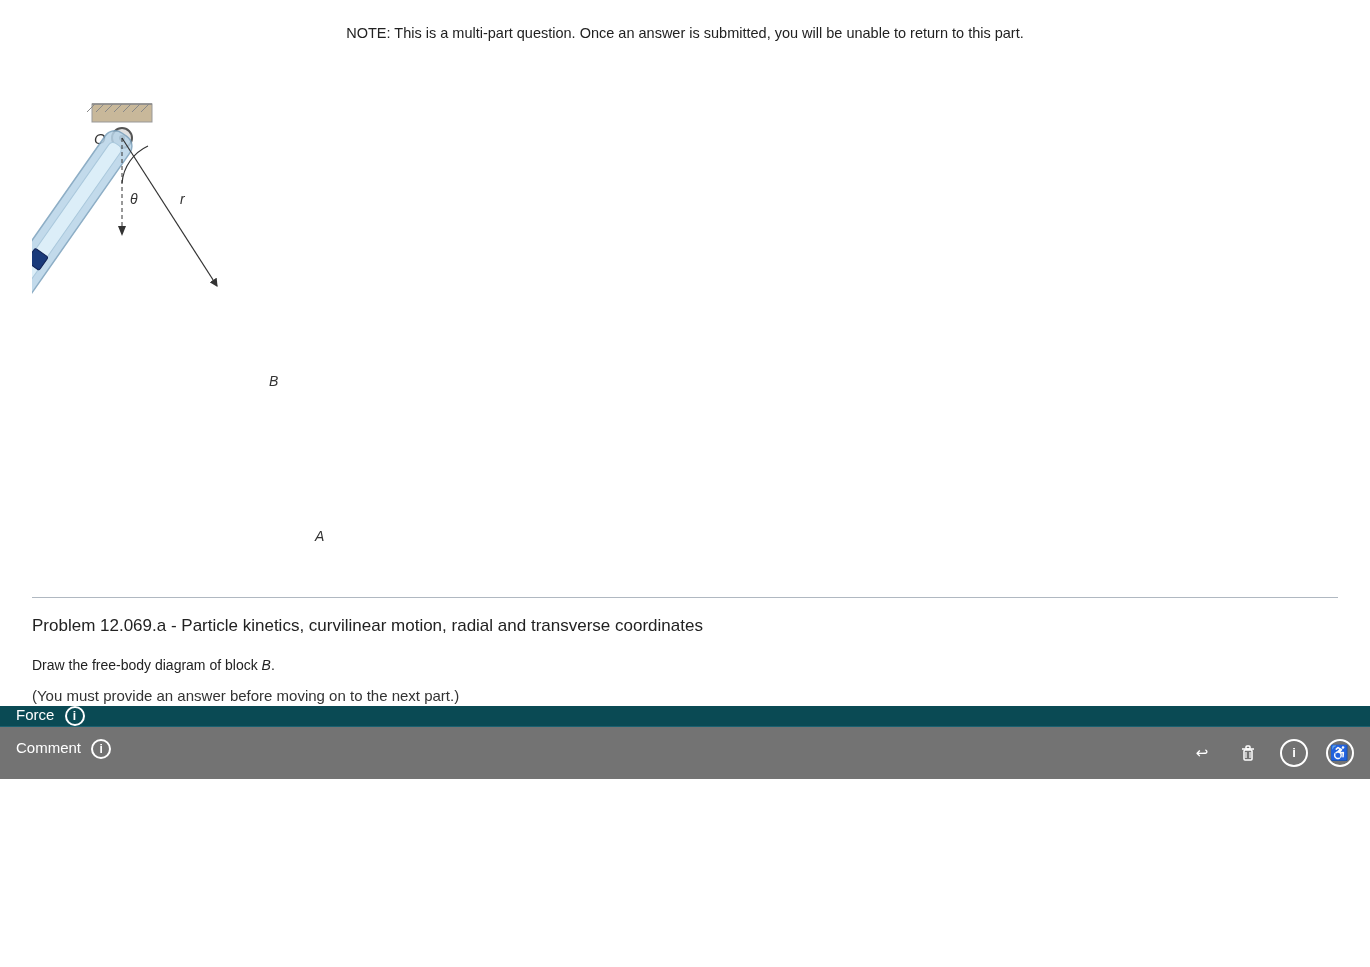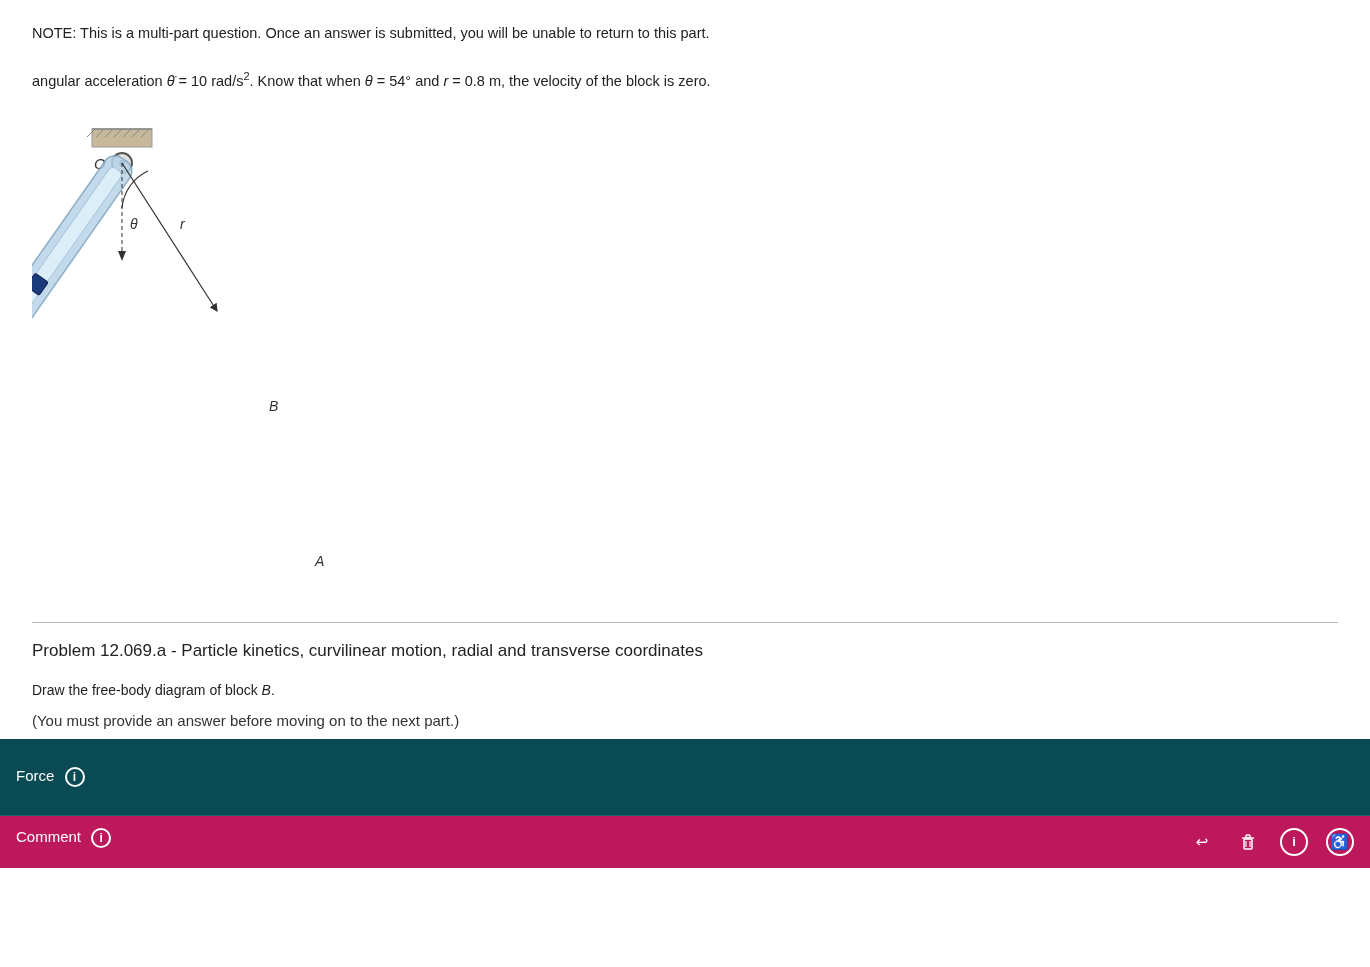--- a/index.html
+++ b/index.html
@@ -11,20 +11,21 @@
       width: 1370px;
       min-height: 967px;
     }
     .main-content {
       padding: 22px 32px 0 32px;
     }
     .note-text {
       font-size: 14.5px;
       line-height: 1.6;
       margin-bottom: 6px;
+      text-align: center;
     }
     .note-text em {
       font-style: italic;
     }
     .diagram-area {
       margin: 18px 0 0 0;
       padding-bottom: 18px;
       border-bottom: 1.5px solid #b0b8c1;
     }
     .diagram-svg-wrap {
@@ -39,44 +40,44 @@
       margin-bottom: 18px;
     }
     .problem-desc {
       font-size: 14px;
       margin-bottom: 10px;
       line-height: 1.6;
     }
     .problem-desc em { font-style: italic; }
     .problem-note {
       font-size: 15px;
-      margin-bottom: 10px;
+      margin-bottom: 2px;
       color: #333;
     }
     .problem-fbd-label {
       font-size: 15px;
       margin-bottom: 0;
     }
     .fbd-table {
       width: 100%;
       border-collapse: collapse;
       margin-top: 0;
     }
     .fbd-header-row {
       background: #0a4a54;
       color: #fff;
     }
     .fbd-header-row td {
-      padding: 28px 16px;
+      padding: 0 16px;
       font-size: 15px;
       font-weight: normal;
       border: none;
     }
     .fbd-comment-row {
-      background: #be185d;
+      background: #737373;
       color: #fff;
       border-top: 1px solid #1a6070;
     }
     .fbd-comment-row td {
       padding: 12px 16px;
       font-size: 15px;
       font-weight: normal;
       border: none;
     }
     .info-circle {
@@ -124,23 +125,20 @@
     }
     sup { font-size: 11px; }
   </style>
 </head>
 <body>
 
 <div class="main-content">
   <div class="note-text">
     <span>NOTE: This is a multi-part question. Once an answer is submitted, you will be unable to return to this part.</span><br>
     <br>
-    <span>
-      angular acceleration <em>θ̈</em> = 10 rad/s<sup>2</sup>. Know that when <em>θ</em> = 54° and <em>r</em> = 0.8 m, the velocity of the block is zero.
-    </span>
   </div>
 
   <div class="diagram-area">
     <div class="diagram-svg-wrap">
       <svg width="370" height="490" viewBox="0 0 370 490" xmlns="http://www.w3.org/2000/svg">
 
         <rect x="60" y="18" width="60" height="18" fill="#c8b89a" stroke="#999" stroke-width="1"></rect>
 
         <line x1="60" y1="18" x2="120" y2="18" stroke="#888" stroke-width="1.5"></line>
         <line x1="63" y1="18" x2="55" y2="26" stroke="#888" stroke-width="1"></line>

